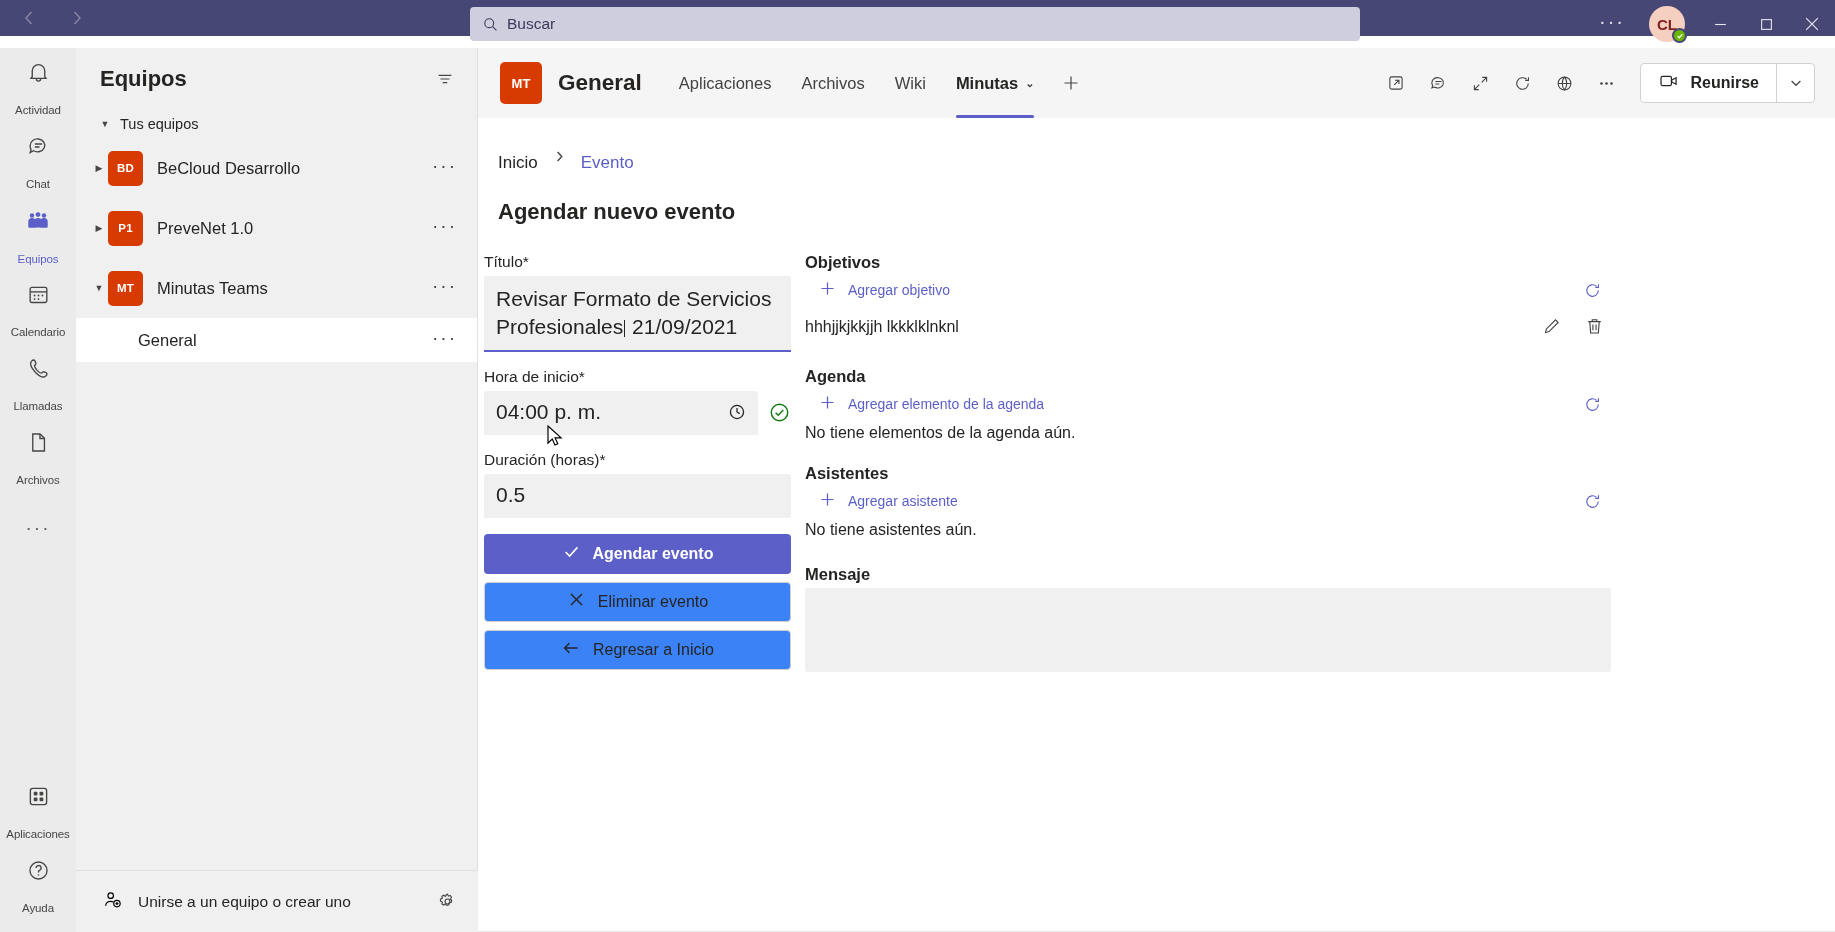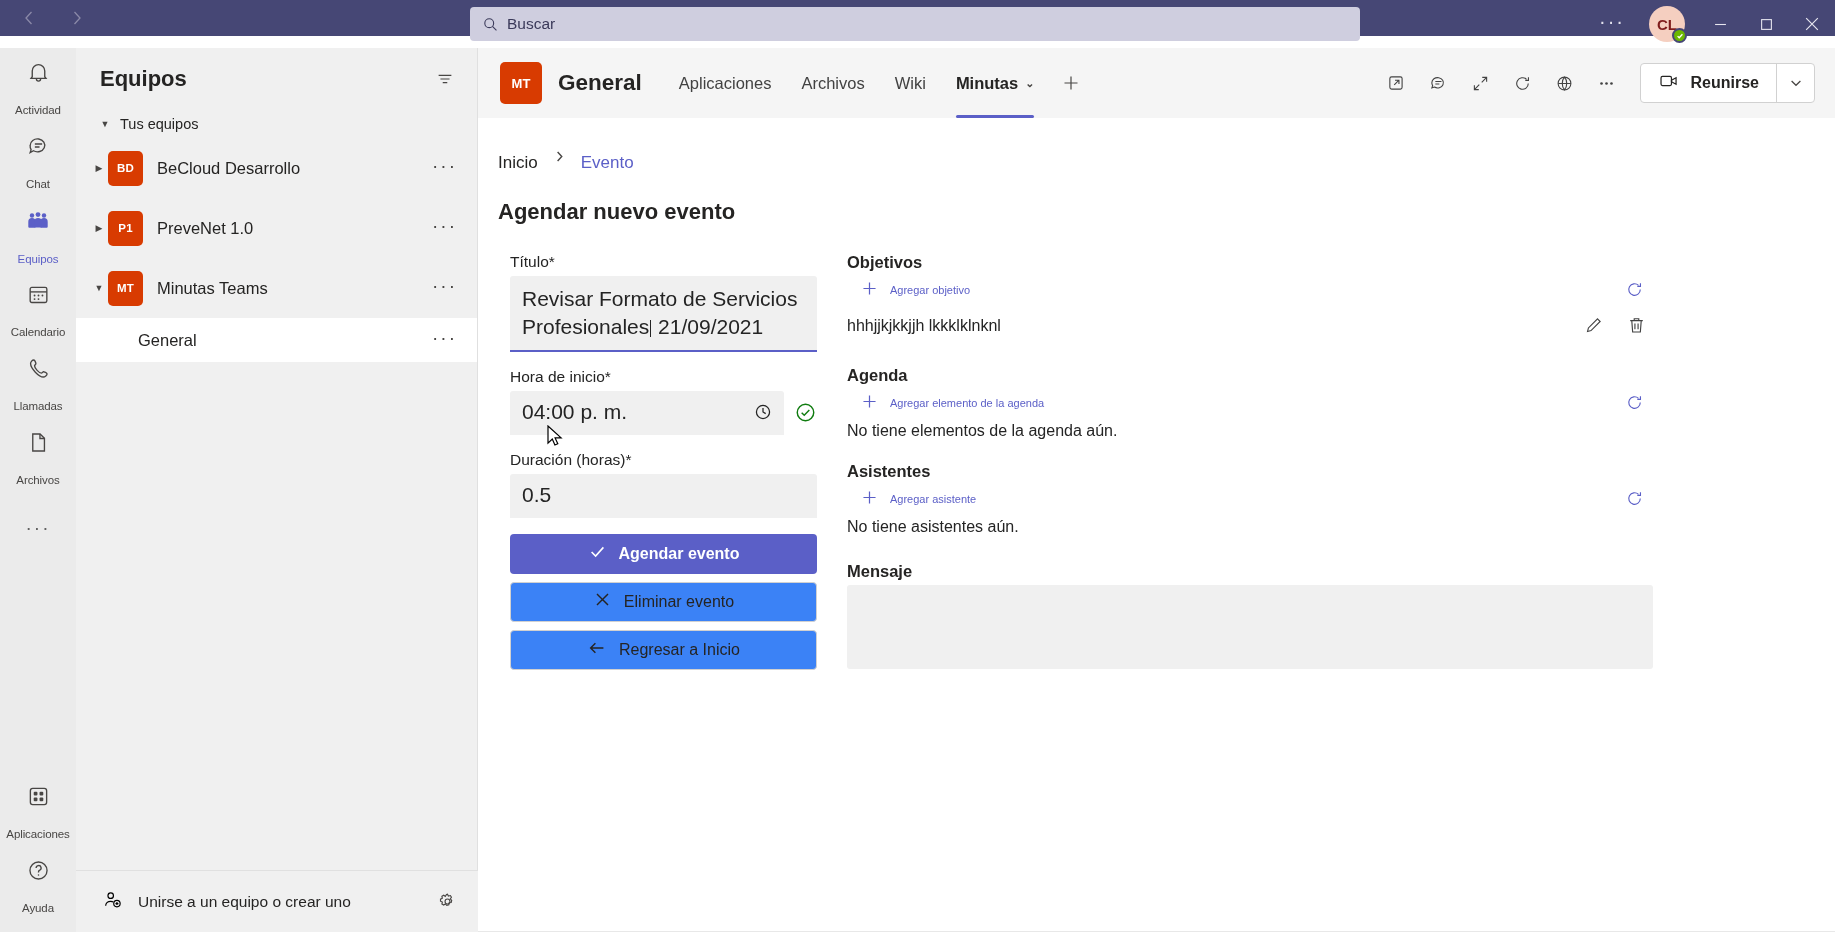--- a/index.html
+++ b/index.html
@@ -203,21 +203,21 @@
     display: flex; align-items: center; gap: 14px;
     padding-left: 20px; margin-bottom: 26px;
   }
   .bc-item { font-size: 17px; color: #252423; cursor: pointer; margin-top: 13px; }
   .bc-item.link { color: #5b5fc7; }
   .bc-sep { color: #484644; font-size: 15px; display:flex; }
   .page-title {
     font-size: 22px; font-weight: 700; color: #252423;
     padding-left: 20px; margin-bottom: 28px;
   }
-  .cols { display: flex; padding-left: 32px; gap: 30px; }
+  .cols { display: flex; padding-left: 6px; gap: 14px; }
 
   
   .formcol { width: 307px; }
   .field-label { font-size: 15.5px; color: #242424; margin-bottom: 5px; }
   .input-box {
     background: #f0f0f0; border: none; border-bottom: 2px solid #f0f0f0;
     border-radius: 3px 3px 0 0;
     padding: 9px 12px; font-size: 21px; color: #242424;
     width: 100%; min-height: 38px; display: flex; align-items: center;
   }
@@ -244,21 +244,21 @@
 
   
   .rightcol { width: 808px; }
   .sec-title { font-size: 16.5px; font-weight: 700; color: #252423; margin-bottom: 4px; }
   .sec-header-row {
     display: flex; align-items: center; justify-content: space-between;
     margin-bottom: 6px; padding-right: 4px;
   }
   .add-link {
     display: flex; align-items: center; gap: 12px;
-    color: #5b5fc7; font-size: 11px; cursor: pointer; padding: 4px 0 4px 14px;
+    color: #5b5fc7; font-size: 14px; cursor: pointer; padding: 4px 0 4px 14px;
   }
   .refresh-icon { color: #5b5fc7; cursor: pointer; display: flex; padding-right: 6px; }
   .empty-text { font-size: 16px; color: #242424; margin-bottom: 22px; }
   .obj-row {
     display: flex; align-items: center; justify-content: space-between;
     padding: 6px 4px 6px 0; margin-bottom: 24px;
   }
   .obj-text { font-size: 16px; color: #242424; }
   .obj-actions { display: flex; align-items: center; gap: 22px; padding-right: 4px; }
   .icon-btn { color: #424242; cursor: pointer; display: flex; }

